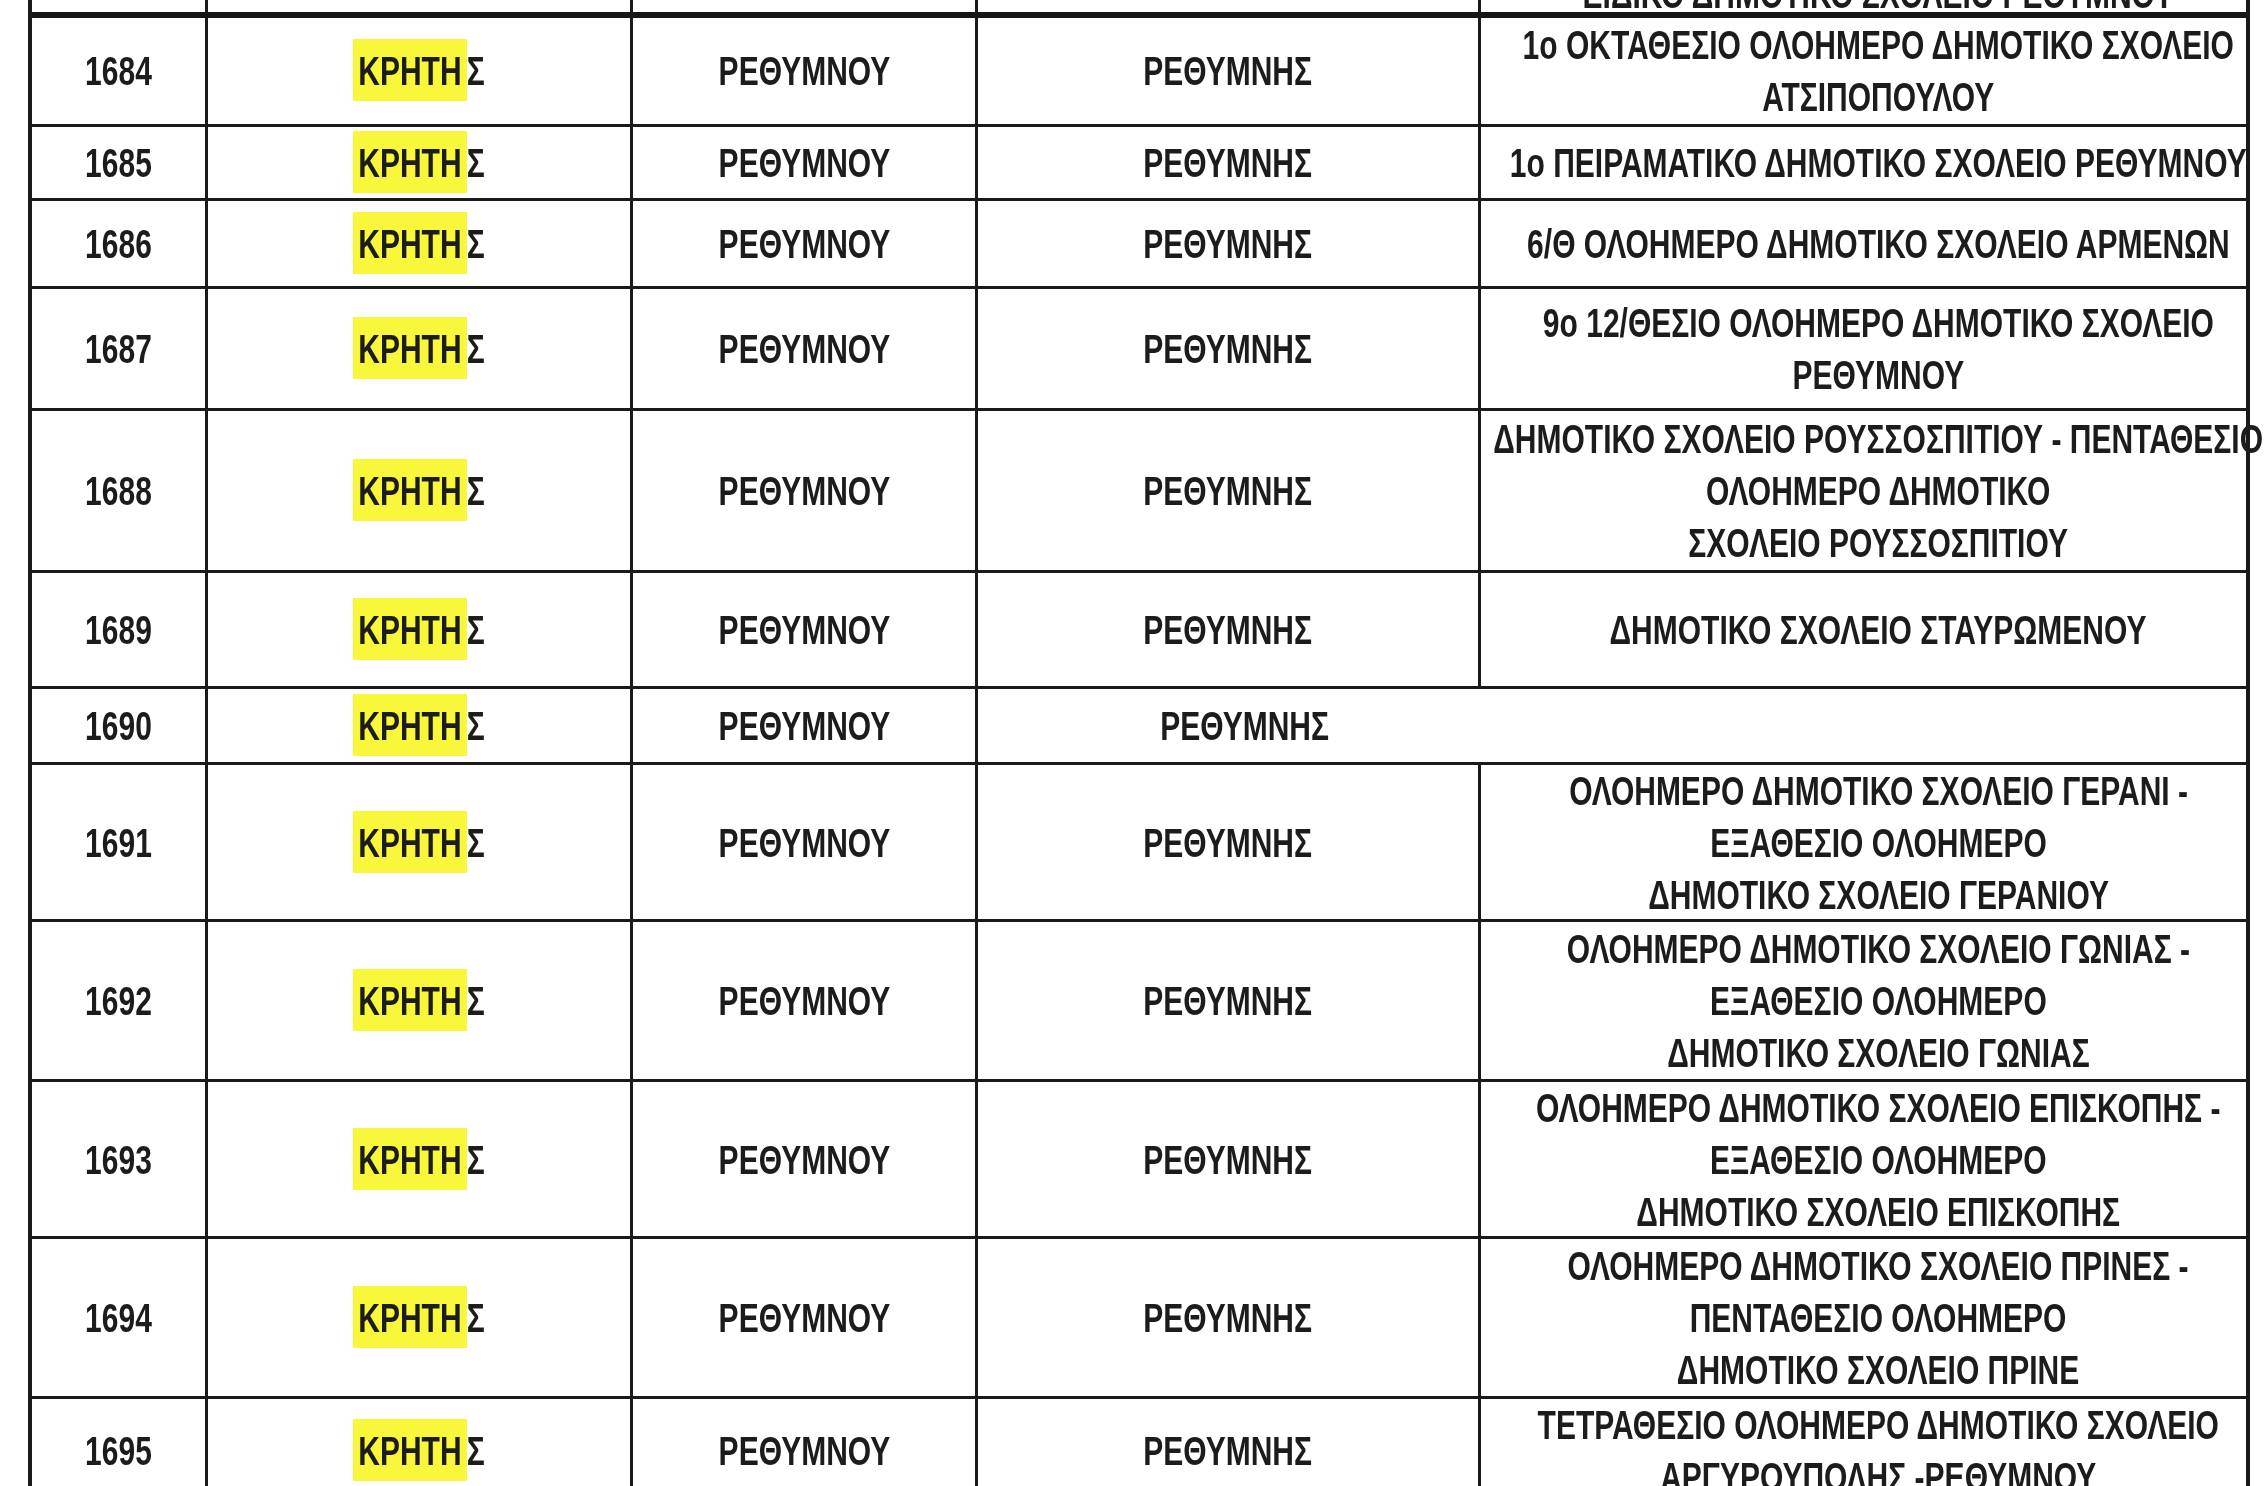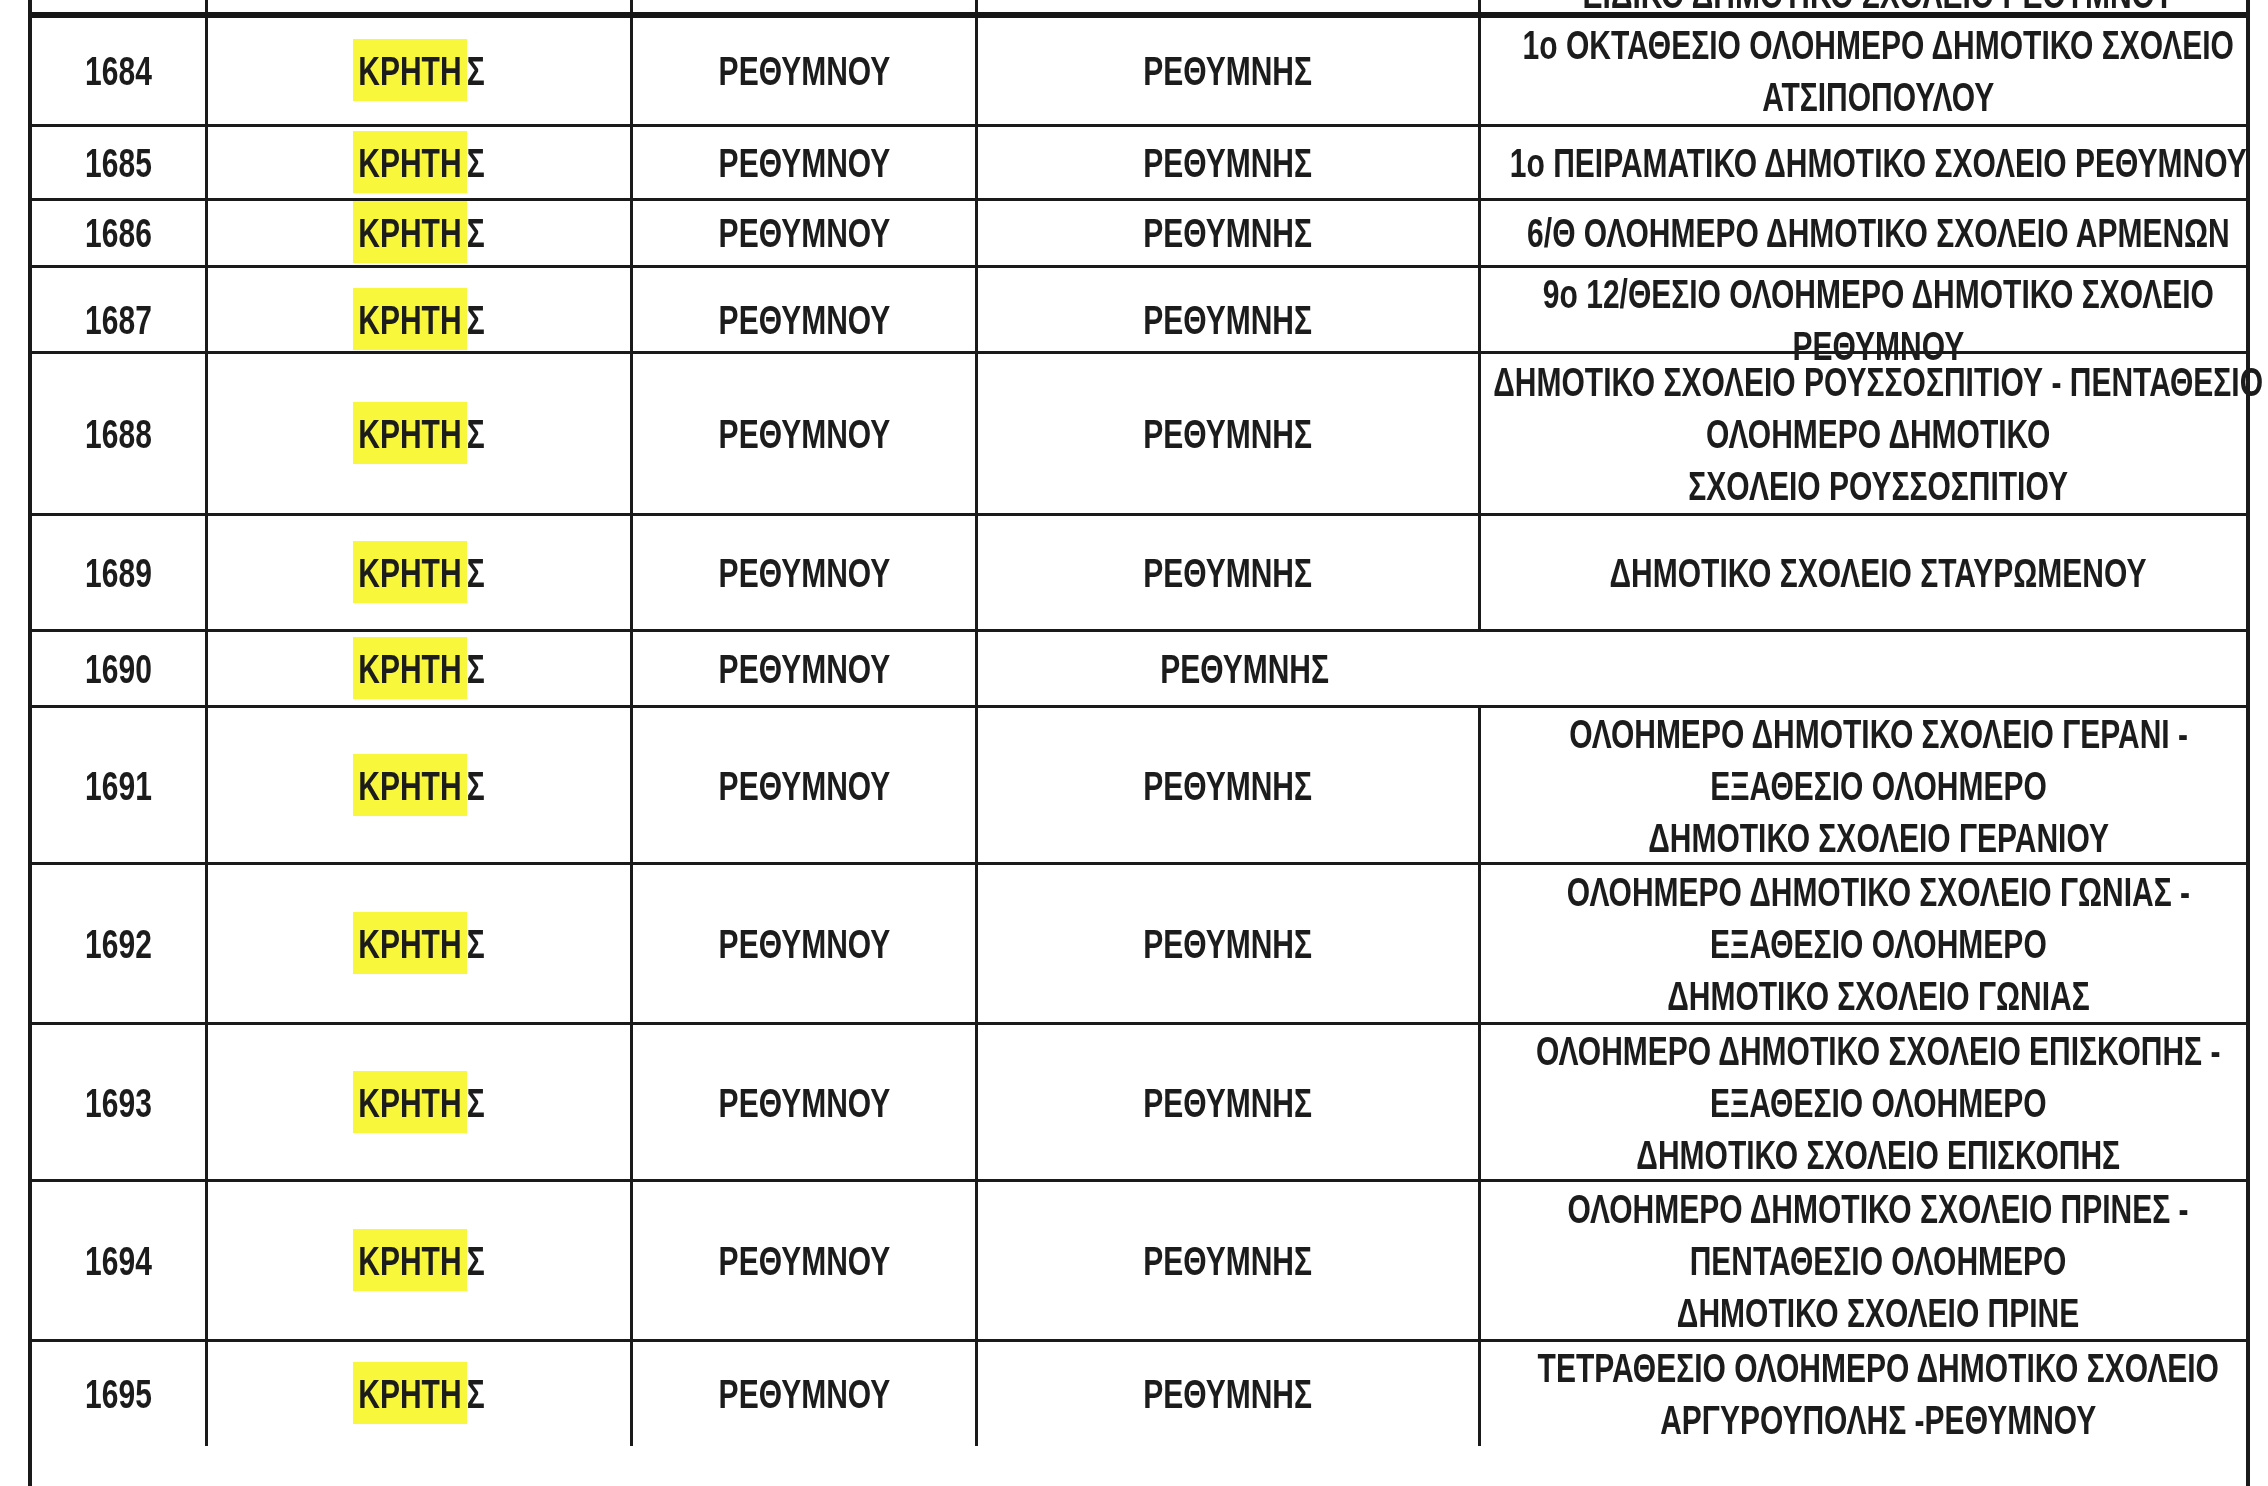--- a/index.html
+++ b/index.html
@@ -108,39 +108,39 @@
         <span class="t">ΡΕΘΥΜΝΟΥ</span>
       </div>
     <div class="cell">
         <span class="t">ΡΕΘΥΜΝΗΣ</span>
       </div>
     <div class="cell">
         <span class="t">1ο ΠΕΙΡΑΜΑΤΙΚΟ ΔΗΜΟΤΙΚΟ ΣΧΟΛΕΙΟ ΡΕΘΥΜΝΟΥ</span>
       </div>
   </div>
 
-  <div class="row" style="height:67px">
+  <div class="row" style="height:88px">
     <div class="cell">
         <span class="t">1686</span>
       </div>
     <div class="cell">
         <span class="t"><mark class="hl" style="background: rgb(248, 247, 60);">ΚΡΗΤΗ</mark><span>Σ</span></span>
       </div>
     <div class="cell">
         <span class="t">ΡΕΘΥΜΝΟΥ</span>
       </div>
     <div class="cell">
         <span class="t">ΡΕΘΥΜΝΗΣ</span>
       </div>
     <div class="cell">
         <span class="t">6/Θ ΟΛΟΗΜΕΡΟ ΔΗΜΟΤΙΚΟ ΣΧΟΛΕΙΟ ΑΡΜΕΝΩΝ</span>
       </div>
   </div>
 
-  <div class="row" style="height:86px">
+  <div class="row" style="height:122px">
     <div class="cell">
         <span class="t">1687</span>
       </div>
     <div class="cell">
         <span class="t"><mark class="hl" style="background: rgb(248, 247, 60);">ΚΡΗΤΗ</mark><span>Σ</span></span>
       </div>
     <div class="cell">
         <span class="t">ΡΕΘΥΜΝΟΥ</span>
       </div>
     <div class="cell">

